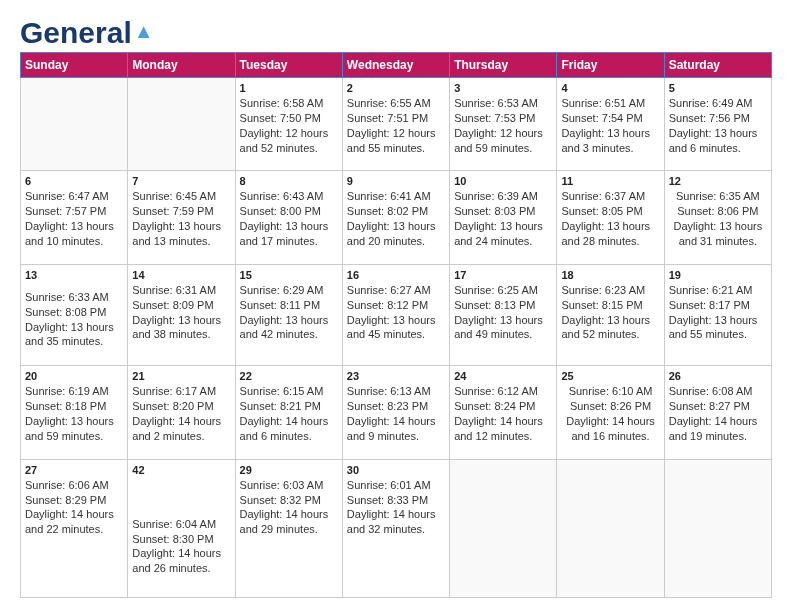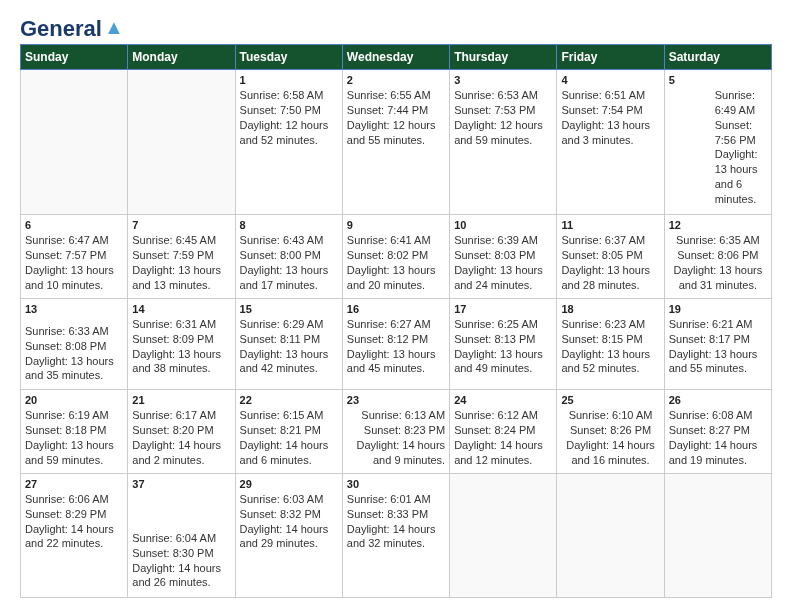--- a/index.html
+++ b/index.html
@@ -41,21 +41,21 @@
       color: #333;
     }
     .calendar {
       flex: 1;
       border: 1px solid #ccc;
       border-collapse: collapse;
       width: 100%;
       table-layout: fixed;
     }
     .calendar th {
-      background: #14532d;
+      background: #be185d;
       color: #fff;
       font-size: 12px;
       font-weight: bold;
       padding: 5px 4px;
       text-align: left;
       border: 1px solid #5080c8;
     }
     .calendar td {
       border: 1px solid #ccc;
       vertical-align: top;
@@ -85,21 +85,21 @@
       border-collapse: collapse;
     }
   </style>
 </head>
 <body>
 
 <div class="page">
   <div class="header">
     <div class="logo">
       <div style="display:flex;align-items:center;gap:2px;">
-        <span style="font-size:22px;font-weight:bold;color:#1a3a6b;">General</span>
+        <span style="font-size:30px;font-weight:bold;color:#1a3a6b;">General</span>
         <span style="color:#4a9fd4;font-size:20px;margin-top:-4px;">▲</span>
       </div>
       <span style="font-size:22px;font-weight:bold;color:#4a9fd4;margin-top:-6px;margin-left:2px;"></span>
     </div>
     <div class="title-block">
       <div class="month-year"></div>
       <div class="location"></div>
     </div>
   </div>
 
@@ -121,38 +121,38 @@
           <td class="empty"></td>
           <td>
             <span class="day-number">1</span>
             <div class="day-info" style="white-space: pre-line;">Sunrise: 6:58 AM
 Sunset: 7:50 PM
 Daylight: 12 hours and 52 minutes.</div>
           </td>
           <td>
             <span class="day-number">2</span>
             <div class="day-info" style="white-space: pre-line;">Sunrise: 6:55 AM
-Sunset: 7:44 PM
+Sunset: 7:51 PM
 Daylight: 12 hours and 55 minutes.</div>
           </td>
           <td>
             <span class="day-number">3</span>
             <div class="day-info" style="white-space: pre-line;">Sunrise: 6:53 AM
 Sunset: 7:53 PM
 Daylight: 12 hours and 59 minutes.</div>
           </td>
           <td>
             <span class="day-number">4</span>
             <div class="day-info" style="white-space: pre-line;">Sunrise: 6:51 AM
 Sunset: 7:54 PM
 Daylight: 13 hours and 3 minutes.</div>
           </td>
           <td>
             <span class="day-number">5</span>
-            <div class="day-info" style="white-space: pre-line; margin-left: 46px;">Sunrise: 6:49 AM
+            <div class="day-info" style="white-space: pre-line;">Sunrise: 6:49 AM
 Sunset: 7:56 PM
 Daylight: 13 hours and 6 minutes.</div>
           </td>
         </tr>
         <tr>
           <td>
             <span class="day-number">6</span>
             <div class="day-info" style="white-space: pre-line;">Sunrise: 6:47 AM
 Sunset: 7:57 PM
 Daylight: 13 hours and 10 minutes.</div>
@@ -252,21 +252,21 @@
 Daylight: 14 hours and 2 minutes.</div>
           </td>
           <td>
             <span class="day-number">22</span>
             <div class="day-info" style="white-space: pre-line;">Sunrise: 6:15 AM
 Sunset: 8:21 PM
 Daylight: 14 hours and 6 minutes.</div>
           </td>
           <td>
             <span class="day-number">23</span>
-            <div class="day-info" style="white-space: pre-line; text-align: right;">Sunrise: 6:13 AM
+            <div class="day-info" style="white-space: pre-line;">Sunrise: 6:13 AM
 Sunset: 8:23 PM
 Daylight: 14 hours and 9 minutes.</div>
           </td>
           <td>
             <span class="day-number">24</span>
             <div class="day-info" style="white-space: pre-line;">Sunrise: 6:12 AM
 Sunset: 8:24 PM
 Daylight: 14 hours and 12 minutes.</div>
           </td>
           <td>
@@ -283,21 +283,21 @@
           </td>
         </tr>
         <tr>
           <td>
             <span class="day-number">27</span>
             <div class="day-info" style="white-space: pre-line;">Sunrise: 6:06 AM
 Sunset: 8:29 PM
 Daylight: 14 hours and 22 minutes.</div>
           </td>
           <td>
-            <span class="day-number">37</span>
+            <span class="day-number">42</span>
             <div class="day-info" style="white-space: pre-line; margin-top: 41px;">Sunrise: 6:04 AM
 Sunset: 8:30 PM
 Daylight: 14 hours and 26 minutes.</div>
           </td>
           <td>
             <span class="day-number">29</span>
             <div class="day-info" style="white-space: pre-line;">Sunrise: 6:03 AM
 Sunset: 8:32 PM
 Daylight: 14 hours and 29 minutes.</div>
           </td>

